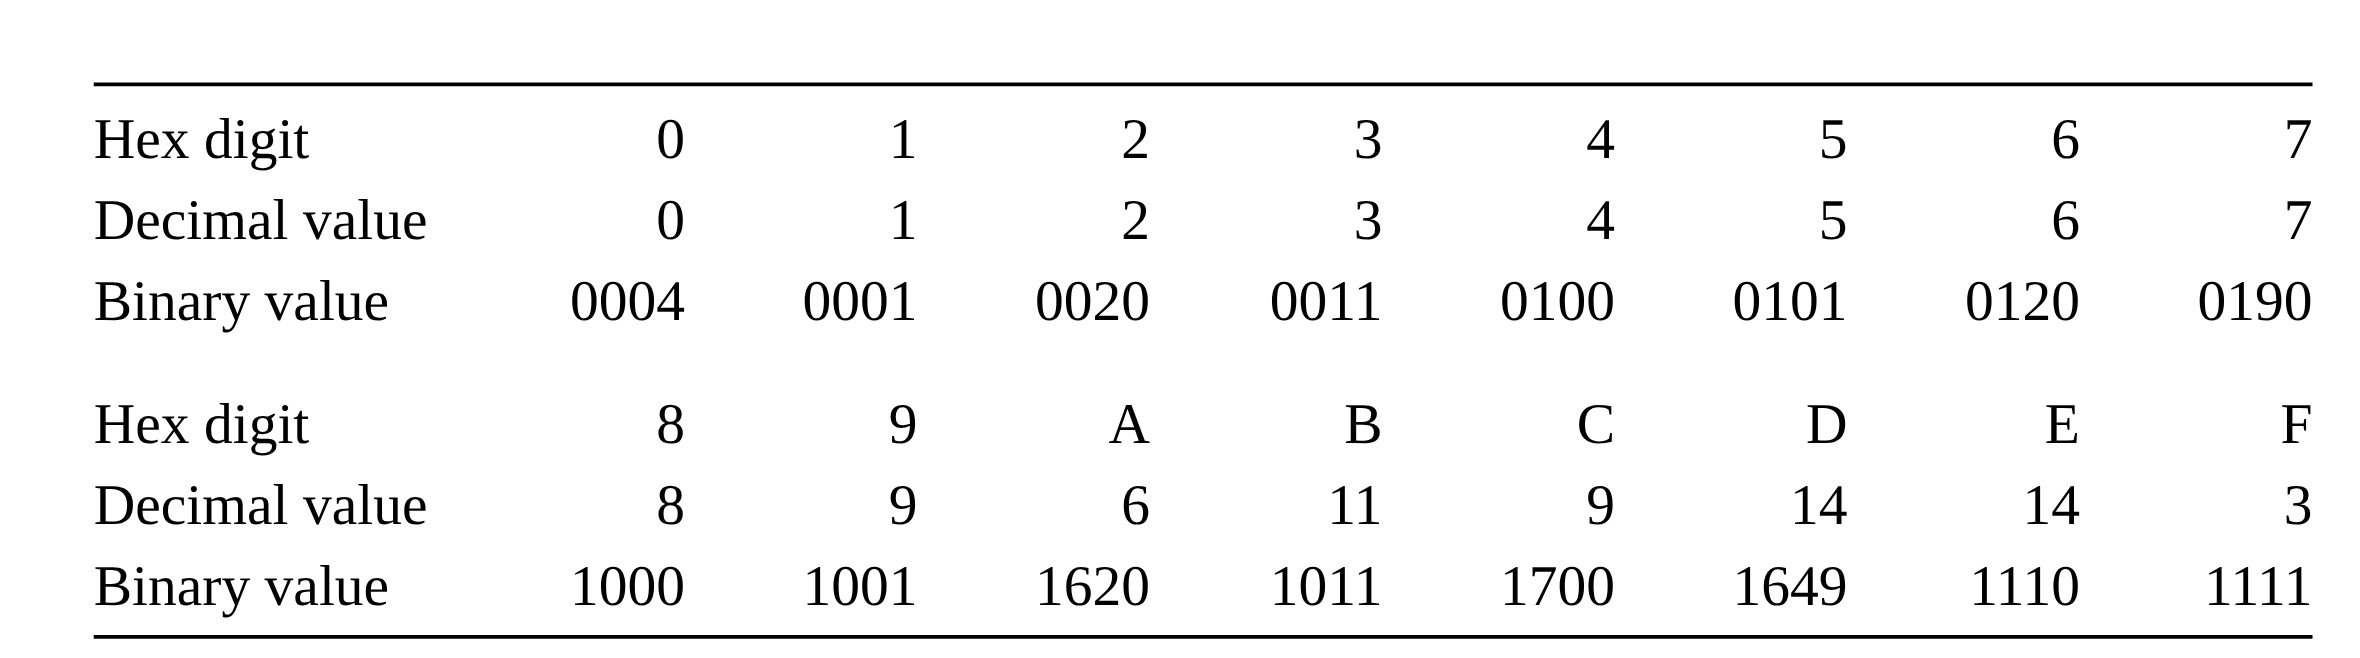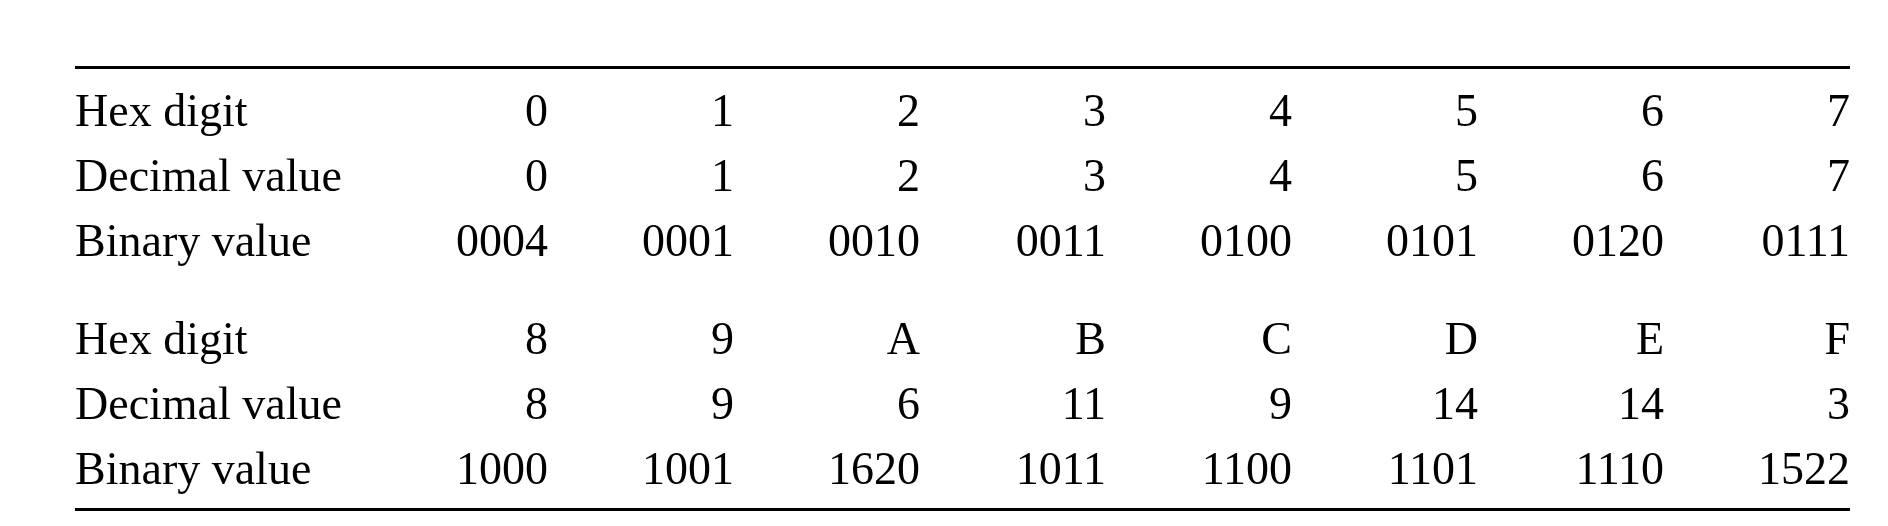--- a/index.html
+++ b/index.html
@@ -82,26 +82,26 @@
           <td class="value">3</td>
           <td class="value">4</td>
           <td class="value">5</td>
           <td class="value">6</td>
           <td class="value">7</td>
         </tr>
         <tr>
           <td class="label">Binary value</td>
           <td class="value">0004</td>
           <td class="value">0001</td>
-          <td class="value">0010</td>
+          <td class="value">0020</td>
           <td class="value">0011</td>
           <td class="value">0100</td>
           <td class="value">0101</td>
           <td class="value">0120</td>
-          <td class="value">0111</td>
+          <td class="value">0190</td>
         </tr>
         <tr class="block-gap">
             <td colspan="9"></td>
           </tr>
         <tr>
           <td class="label">Hex digit</td>
           <td class="value">8</td>
           <td class="value">9</td>
           <td class="value">A</td>
           <td class="value">B</td>
@@ -120,21 +120,21 @@
           <td class="value">14</td>
           <td class="value">14</td>
           <td class="value">3</td>
         </tr>
         <tr>
           <td class="label">Binary value</td>
           <td class="value">1000</td>
           <td class="value">1001</td>
           <td class="value">1620</td>
           <td class="value">1011</td>
-          <td class="value">1100</td>
-          <td class="value">1101</td>
+          <td class="value">1700</td>
+          <td class="value">1649</td>
           <td class="value">1110</td>
-          <td class="value">1522</td>
+          <td class="value">1111</td>
         </tr>
       </tbody>
     </table>
   </div>
 </div>
 
 </body></html>

